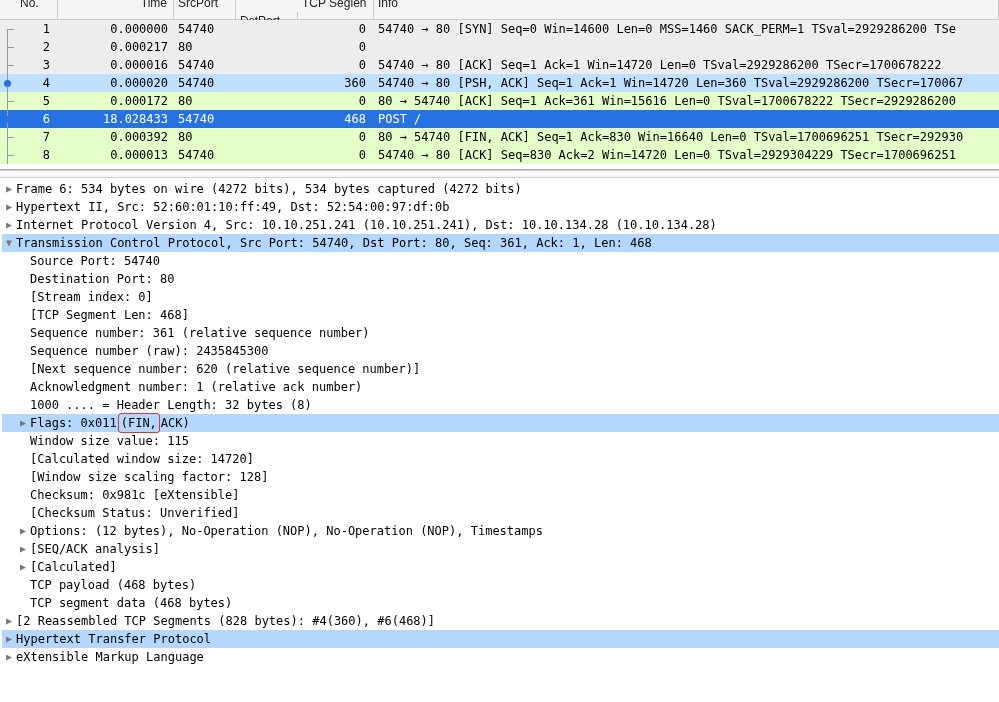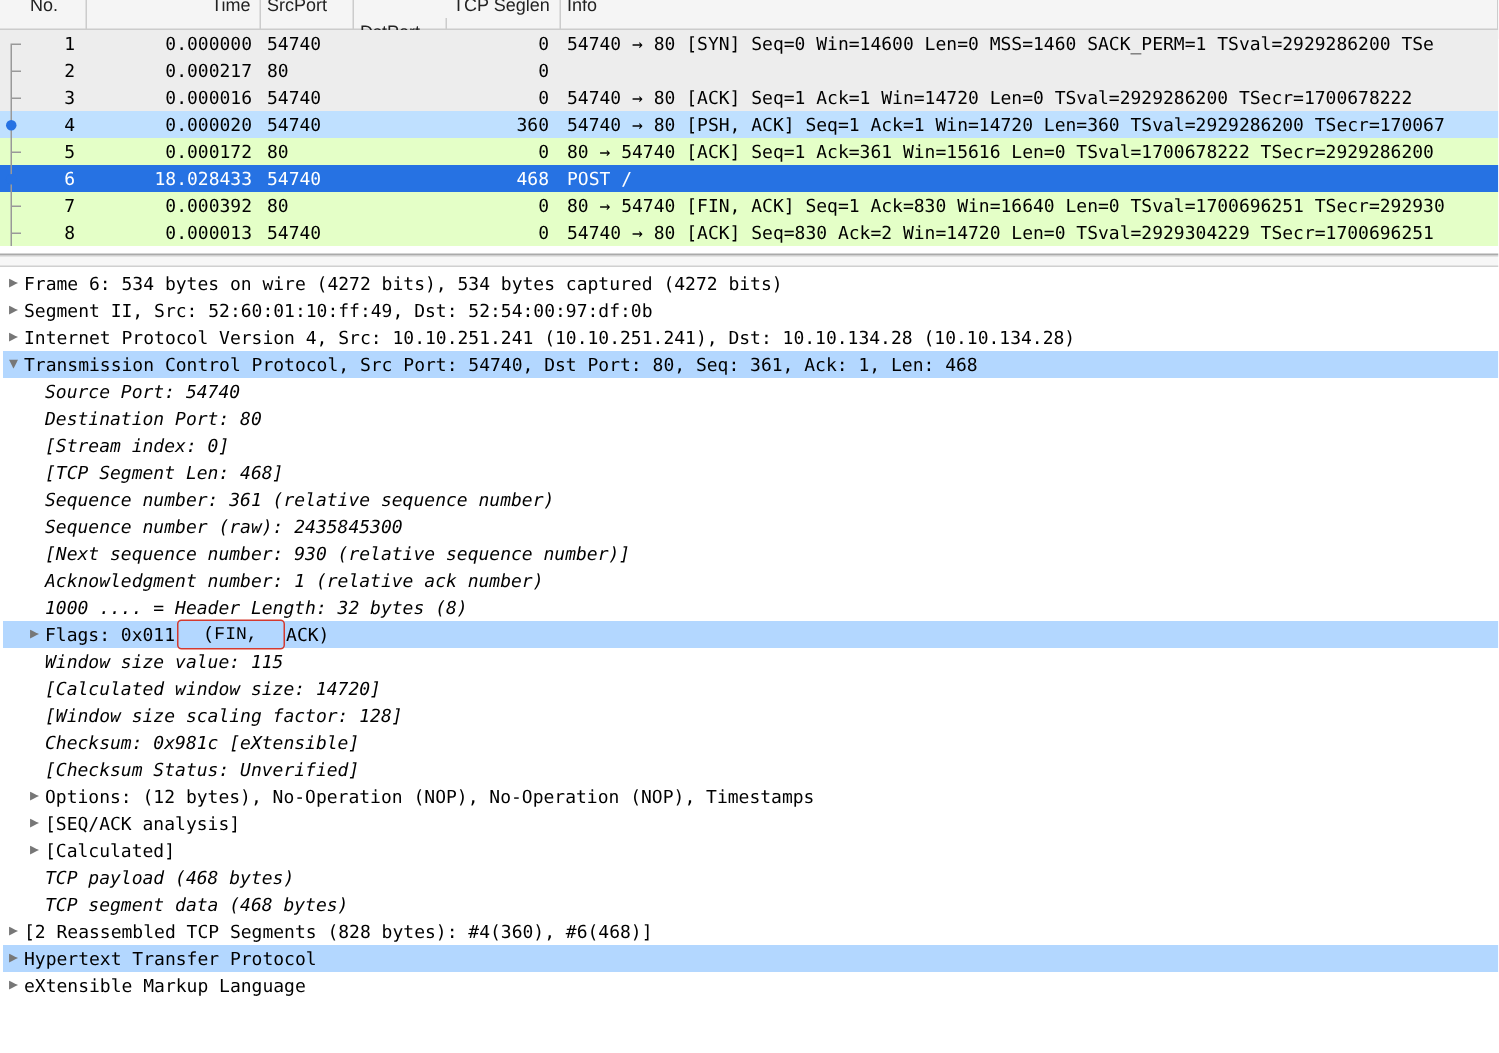--- a/index.html
+++ b/index.html
@@ -117,28 +117,27 @@
   }
   .tri {
     display: inline-block;
     width: 14px;
     text-align: center;
     color: #777;
     cursor: pointer;
     font-size: 10px;
   }
   .indent-1 { padding-left: 14px; }
-  .indent-2 { padding-left: 28px; font-style: italic; }
+  .indent-2 { padding-left: 28px; }
   .hl-blue { background: #b3d7ff; }
   .flag-box {
     border: 1.5px solid #d43a2f;
     border-radius: 3px;
-    padding: 0 17px;
+    padding: 0 2px;
     margin: 0 1px;
-    font-family: Liberation Mono, monospace;
   }
 </style>
 </head>
 <body>
 
 <div class="packet-list">
   <div class="pl-header">
     <div class="col-marker"></div>
     <div class="col-no">No.</div>
     <div class="col-time">Time</div>
@@ -249,21 +248,21 @@
 
 <div class="divider-gap"></div>
 
 <div class="detail-pane">
   <div class="detail-line">
     <span class="tri">▶</span>
     <span>Frame 6: 534 bytes on wire (4272 bits), 534 bytes captured (4272 bits)</span>
   </div>
   <div class="detail-line">
     <span class="tri">▶</span>
-    <span>Segment II, Src: 52:60:01:10:ff:49, Dst: 52:54:00:97:df:0b</span>
+    <span>Hypertext II, Src: 52:60:01:10:ff:49, Dst: 52:54:00:97:df:0b</span>
   </div>
   <div class="detail-line">
     <span class="tri">▶</span>
     <span>Internet Protocol Version 4, Src: 10.10.251.241 (10.10.251.241), Dst: 10.10.134.28 (10.10.134.28)</span>
   </div>
   <div class="detail-line hl-blue">
     <span class="tri">▼</span>
     <span>Transmission Control Protocol, Src Port: 54740, Dst Port: 80, Seq: 361, Ack: 1, Len: 468</span>
   </div>
 
@@ -279,21 +278,21 @@
   <div class="detail-line indent-2">
       <span>[TCP Segment Len: 468]</span>
     </div>
   <div class="detail-line indent-2">
       <span>Sequence number: 361    (relative sequence number)</span>
     </div>
   <div class="detail-line indent-2">
       <span>Sequence number (raw): 2435845300</span>
     </div>
   <div class="detail-line indent-2">
-      <span>[Next sequence number: 930    (relative sequence number)]</span>
+      <span>[Next sequence number: 620    (relative sequence number)]</span>
     </div>
   <div class="detail-line indent-2">
       <span>Acknowledgment number: 1    (relative ack number)</span>
     </div>
   <div class="detail-line indent-2">
       <span>1000 .... = Header Length: 32 bytes (8)</span>
     </div>
 
   <div class="detail-line indent-1 hl-blue">
     <span class="tri">▶</span>

